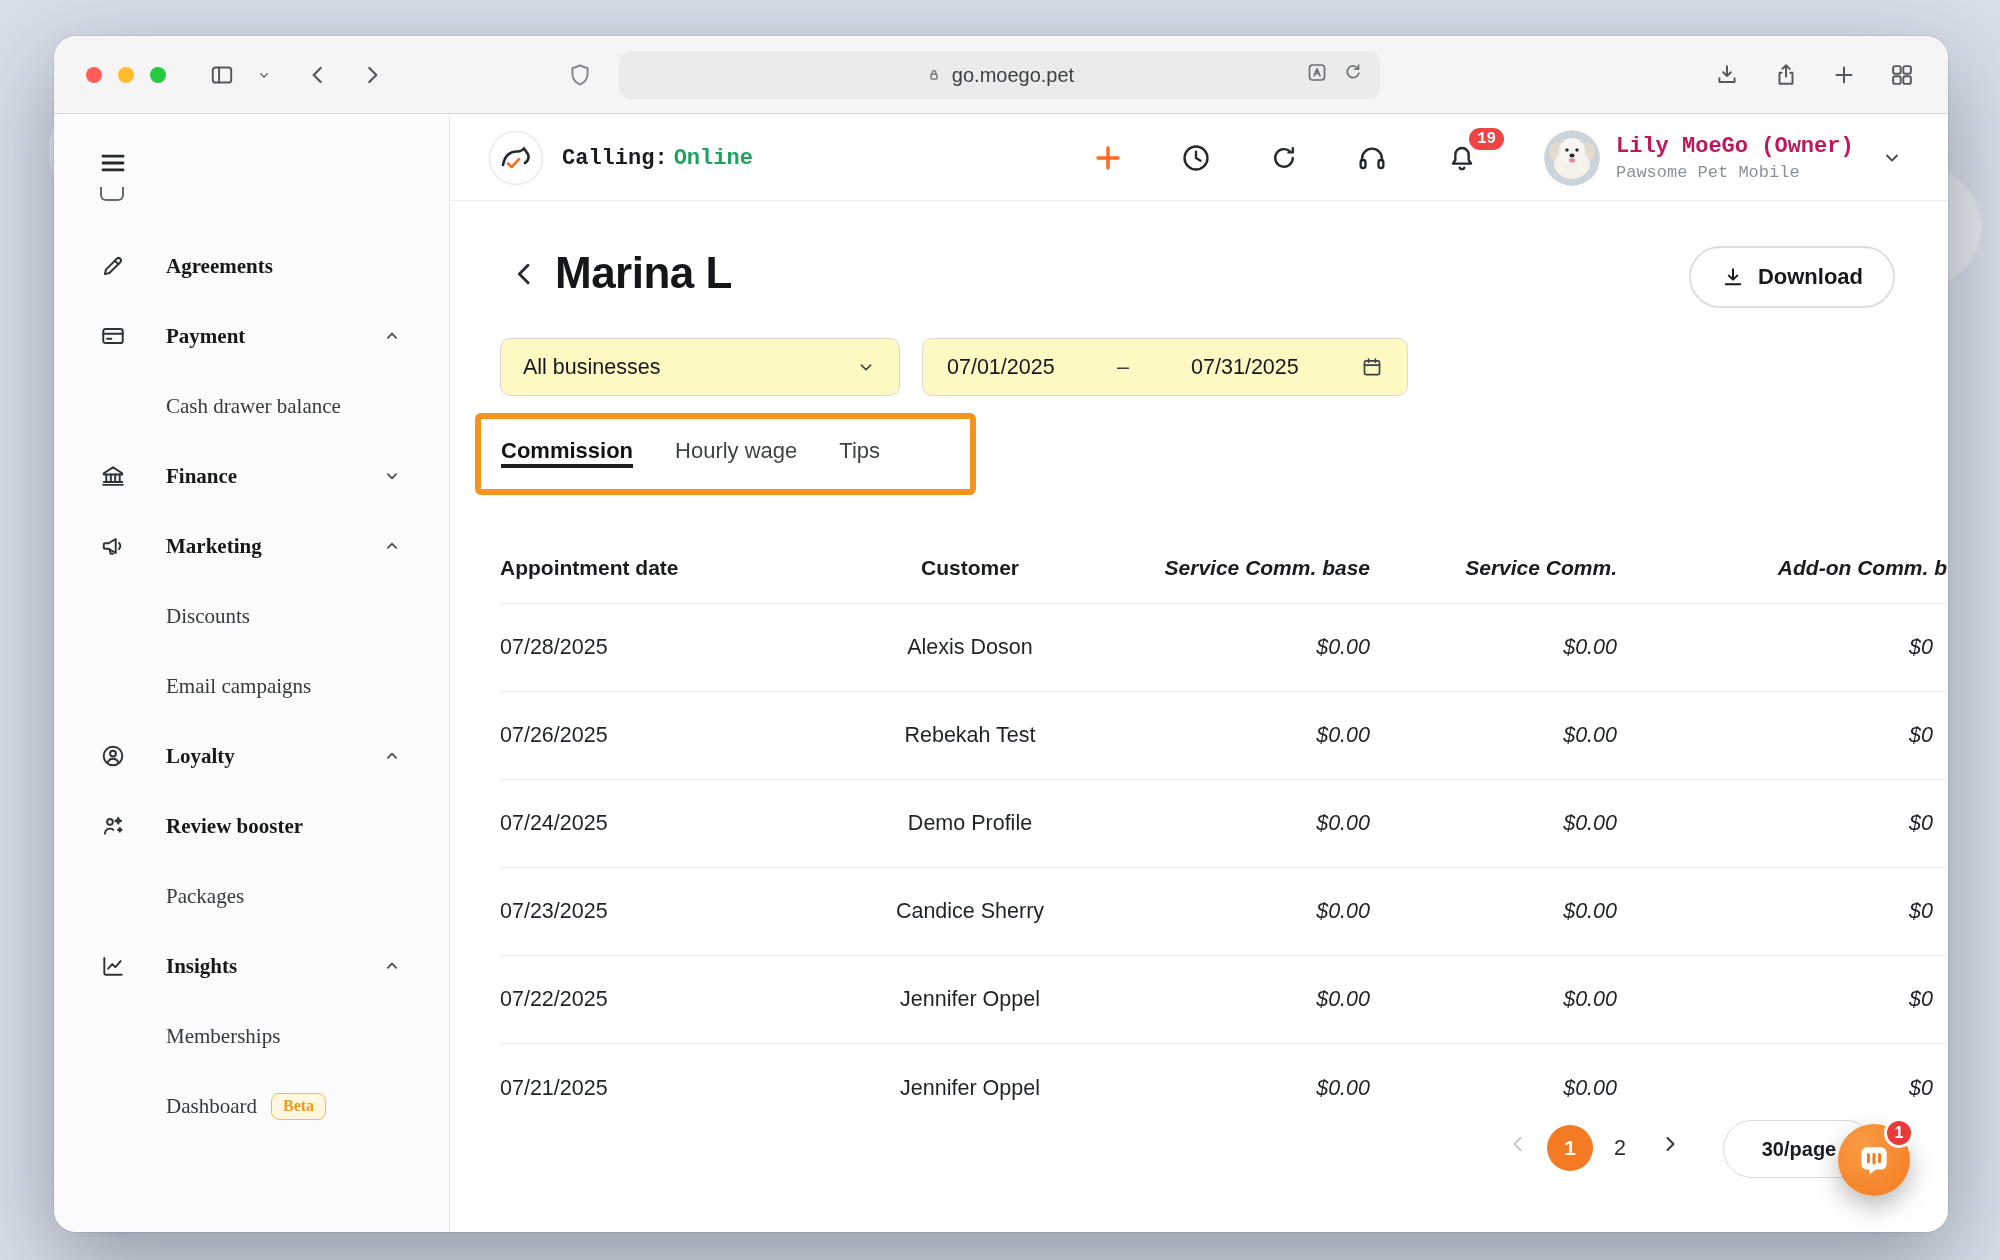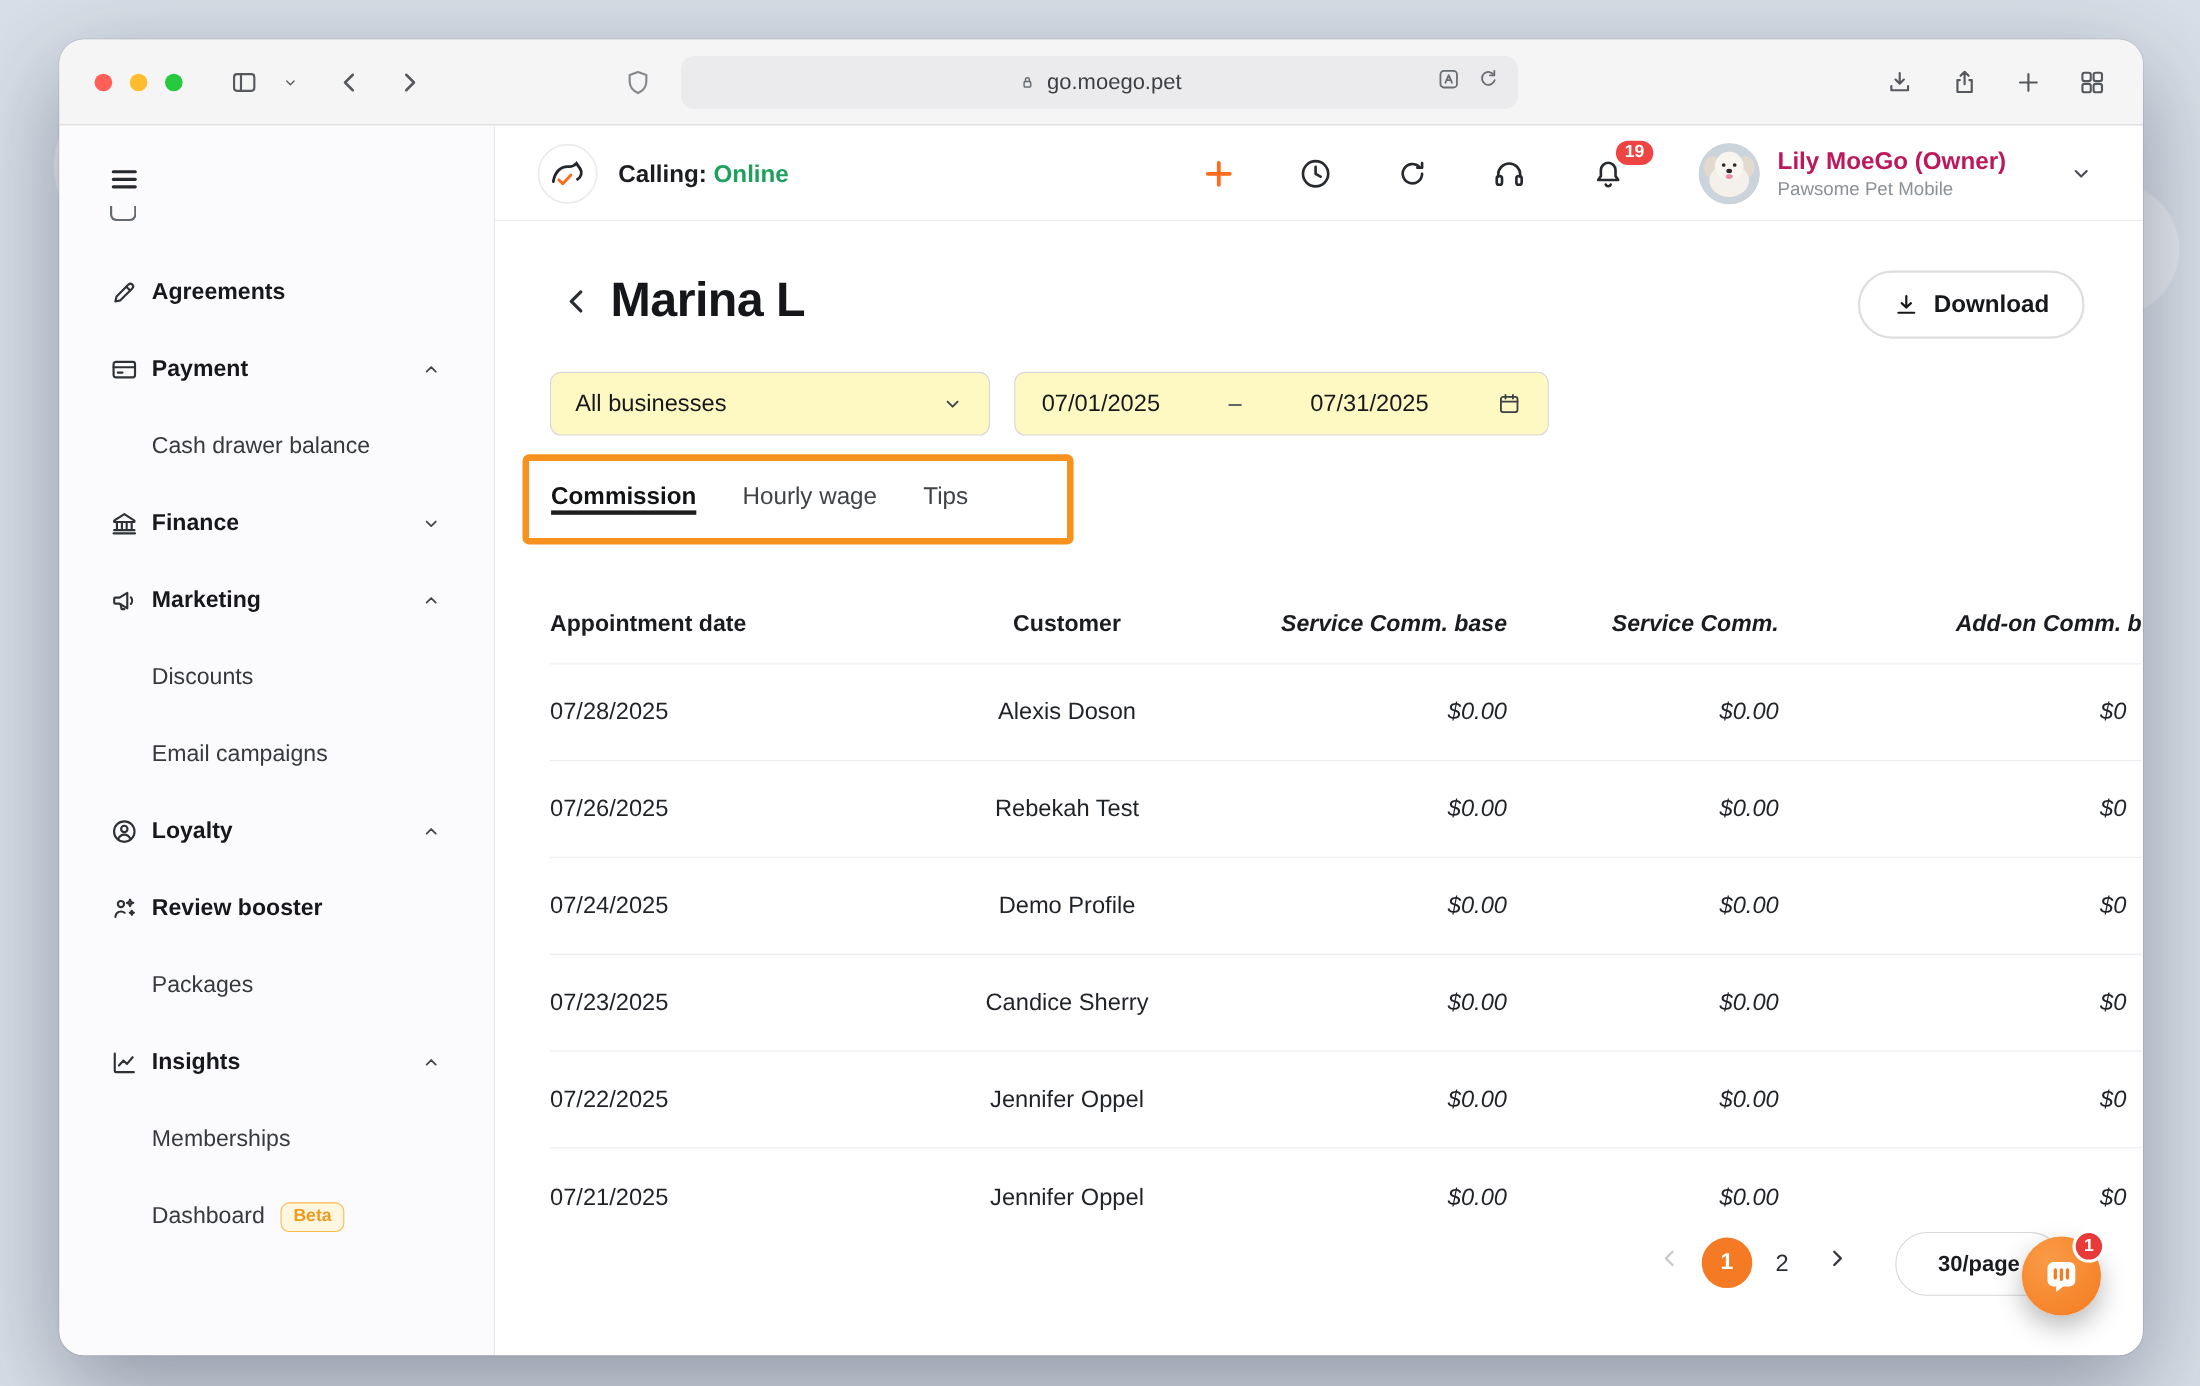--- a/index.html
+++ b/index.html
@@ -43,33 +43,33 @@
   .sidebar { width:396px; background:#fbfbfd; border-right:1px solid #e6e6ea; position:relative; flex:none; }
   .main { flex:1; position:relative; background:#fff; }
 
   
   .hamburger { position:absolute; left:44px; top:33px; width:30px; height:30px; color:#26292e; cursor:pointer; }
   .hamburger svg { width:30px; height:30px; }
   .cutoff-icon { position:absolute; left:46px; top:72px; width:24px; height:14px;
     border:2px solid #4c5157; border-top:none; border-radius:0 0 6px 6px; opacity:.85; }
   .nav { position:absolute; top:116px; left:0; right:0; }
   .nav-row { height:70px; display:flex; align-items:center; position:relative;
-    padding-left:84px; cursor:pointer; }
+    padding-left:112px; cursor:pointer;font-family:Liberation Serif, serif; }
   .nav-row .nicon { position:absolute; left:46px; width:26px; height:26px; color:#2e3237; }
   .nav-row .nicon svg { width:26px; height:26px; }
   .nav-row .chev { position:absolute; right:46px; width:22px; height:22px; color:#43474c; }
   .nav-row .chev svg { width:22px; height:22px; }
   .nav-row.section .nlabel { font-size:21px; font-weight:700; color:#17181b; }
   .nav-row.sub .nlabel { font-size:21px; font-weight:400; color:#36393e; }
   .beta-badge { display:inline-block; margin-left:14px; padding:3px 11px 4px;
     border:1.5px solid #f6bb4e; background:#fff6df; color:#ee9b1d;
     font-size:16px; font-weight:700; border-radius:8px; }
 
   
-  .app-header { position:absolute; top:0; left:0; right:0; height:86px; border-bottom:1px solid #ececef; }
+  .app-header { position:absolute; top:0; left:0; right:0; height:86px; border-bottom:1px solid #ececef;font-family:Liberation Mono, monospace; }
   .app-header .abs { position:absolute; top:50%; transform:translateY(-50%); }
   .logo { left:38px; width:56px; height:56px; }
   .calling { left:112px; font-size:22px; font-weight:600; color:#1c1d20; }
   .calling .online { color:#1fa15d; margin-left:6px; }
   .hicon { width:36px; height:36px; color:#26292d; display:flex; align-items:center; justify-content:center; cursor:pointer; }
   .hicon svg { width:32px; height:32px; }
   .badge19 { position:absolute; left:1016px; top:10px; min-width:36px; height:28px; padding:0 8px;
     background:#ef4444; border:3px solid #fff; border-radius:16px; color:#fff;
     font-size:16px; font-weight:700; display:flex; align-items:center; justify-content:center; z-index:3; }
   .avatar { left:1094px; width:56px; height:56px; border-radius:50%; overflow:hidden; cursor:pointer; }

